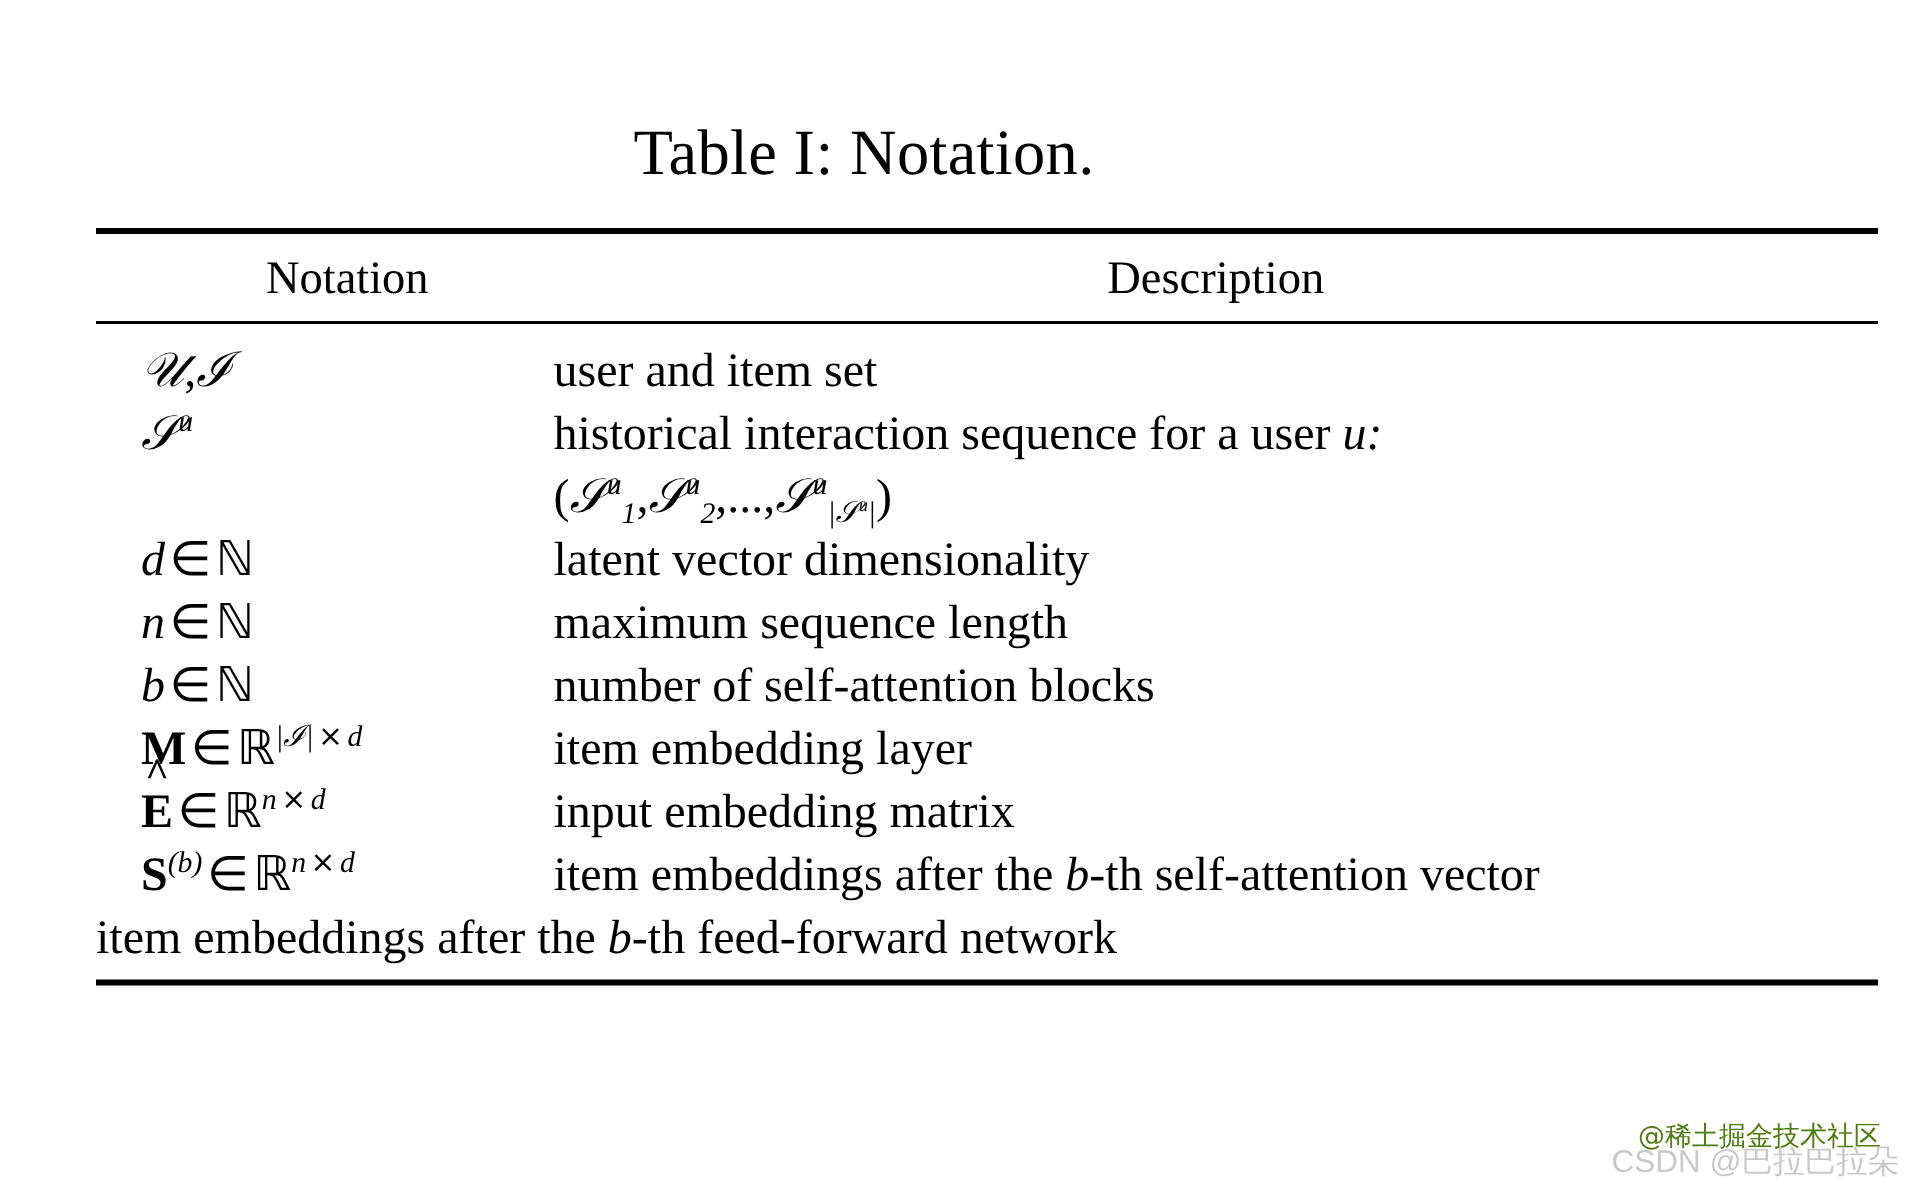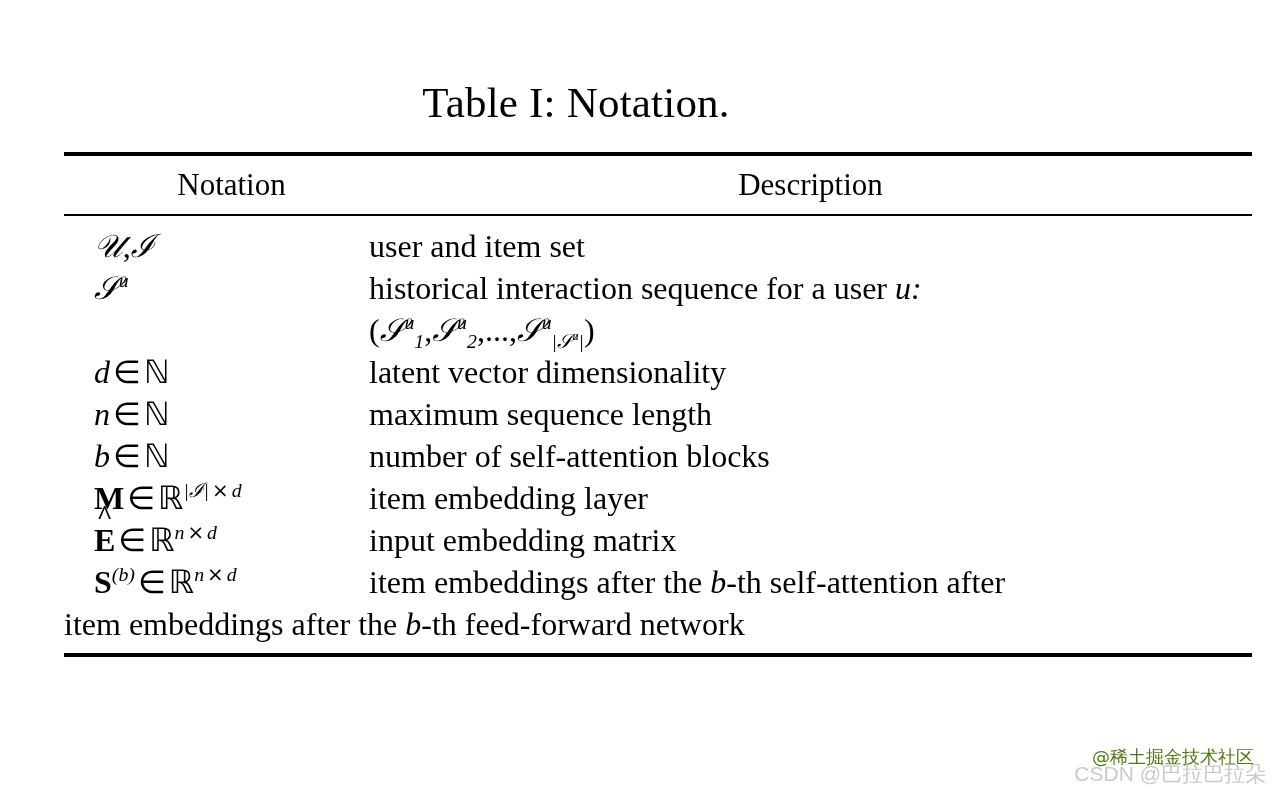--- a/index.html
+++ b/index.html
@@ -257,21 +257,21 @@
         <div class="notation-cell">
           <span class="hat-wrap"><span class="hat">^</span><span class="mb">E</span></span><span class="op">∈</span><span class="bb">ℝ</span><sup class="sm"><span class="mi">n</span><span class="op">×</span><span class="mi">d</span></sup>
         </div>
         <div class="desc-cell">input embedding matrix</div>
       </div>
 
       <div class="row">
         <div class="notation-cell">
           <span class="mb">S</span><sup class="sm"><span>(</span><span class="mi">b</span><span>)</span></sup><span class="op">∈</span><span class="bb">ℝ</span><sup class="sm"><span class="mi">n</span><span class="op">×</span><span class="mi">d</span></sup>
         </div>
-        <div class="desc-cell"><span>item embeddings after the </span><span class="mi">b</span><span>-th self-attention after</span></div>
+        <div class="desc-cell"><span>item embeddings after the </span><span class="mi">b</span><span>-th self-attention vector</span></div>
       </div>
 
       <div class="row">
         <div class="desc-cell"><span>item embeddings after the </span><span class="mi">b</span><span>-th feed-forward network</span></div>
       </div>
 
     </div>
 
     <div class="rule-thick"></div>
   </div>

